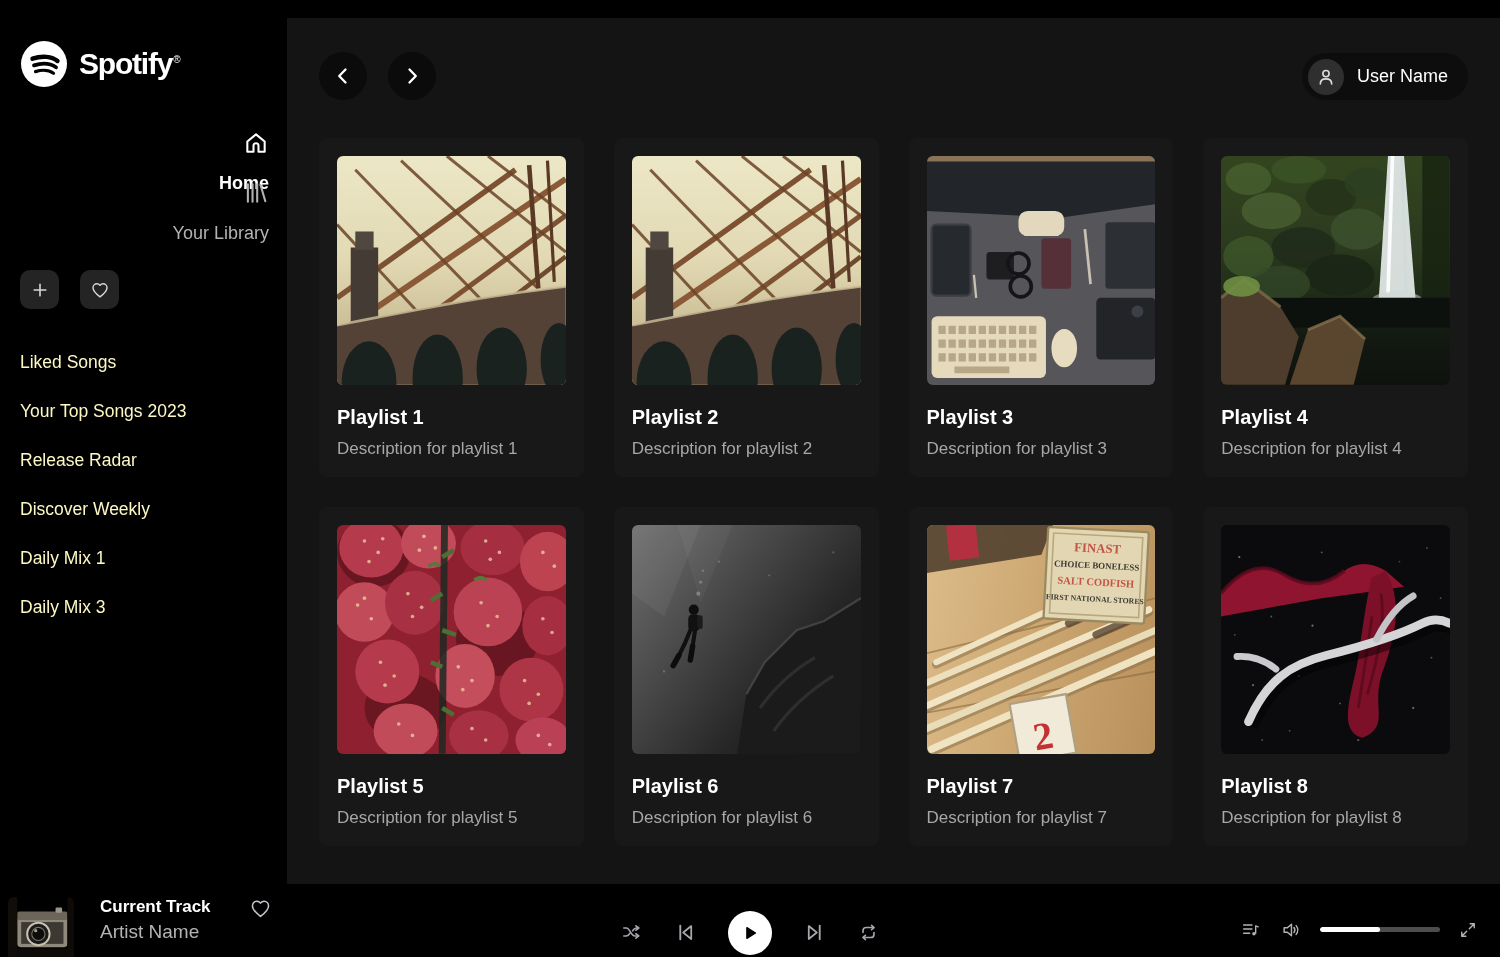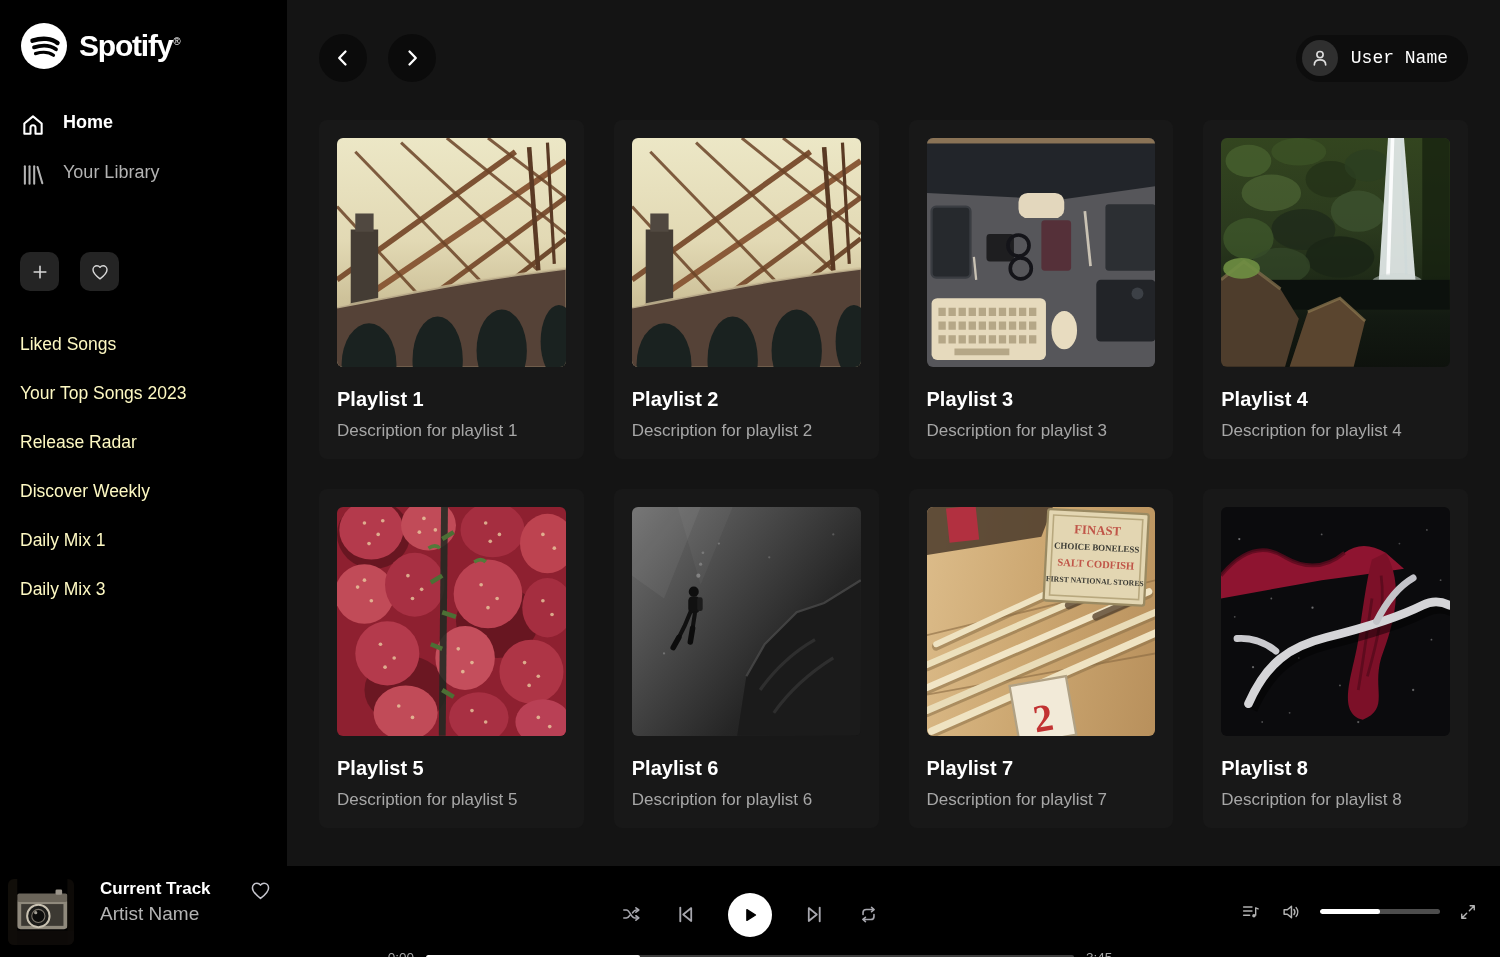--- a/index.html
+++ b/index.html
@@ -1,35 +1,35 @@
 <!DOCTYPE html>
 <html><head>
 <meta charset="utf-8">
 <style>
   html,body{margin:0;padding:0;width:1500px;height:957px;overflow:hidden;background:#000;
     font-family:"Liberation Sans","DejaVu Sans",sans-serif;-webkit-font-smoothing:antialiased;}
-  .app{display:grid;grid-template-columns:287px 1fr;grid-template-rows:866px 91px;width:1500px;height:732px;}
+  .app{display:grid;grid-template-columns:287px 1fr;grid-template-rows:866px 91px;width:1500px;height:732px;margin-top:18px;}
 
   
   .sidebar{background:#000;color:#b3b3b3;padding:22px 18px 0 20px;box-sizing:border-box;}
   .logo{display:flex;align-items:center;gap:11px;margin-bottom:42px;}
   .logo-text{color:#fff;font-size:30px;font-weight:700;letter-spacing:-1.2px;}
   .logo-text sup{font-size:10px;font-weight:400;vertical-align:super;margin-left:1px;}
   .nav{display:flex;flex-direction:column;gap:22px;}
-  .nav-item{display:flex;align-items:flex-start;gap:17px;font-size:18px;color:#b3b3b3;cursor:pointer;height:28px;}
+  .nav-item{display:flex;align-items:flex-end;gap:17px;font-size:18px;color:#b3b3b3;cursor:pointer;height:28px;flex-direction:column;}
   .nav-item.active{color:#fff;font-weight:700;}
   .nav-item svg{flex:0 0 auto;}
   .side-actions{display:flex;gap:21px;margin:62px 0 40px 0;}
   .sq-btn{width:39px;height:39px;border-radius:10px;background:#242424;display:flex;align-items:center;justify-content:center;cursor:pointer;}
   .pl-list{display:flex;flex-direction:column;gap:23px;}
   .pl-item{font-size:17.5px;color:#fef9c3;cursor:pointer;line-height:26px;}
 
   
   .main{background:#141414;overflow:hidden;padding:0 32px;box-sizing:border-box;}
-  .topbar{display:flex;align-items:center;margin-top:34px;height:48px;font-family:Liberation Mono, monospace;}
+  .topbar{display:flex;align-items:flex-end;margin-top:34px;height:48px;}
   .circ-btn{width:48px;height:48px;border-radius:50%;background:#0b0b0b;display:flex;align-items:center;justify-content:center;cursor:pointer;margin-right:21px;}
   .user-pill{margin-left:auto;height:47px;background:#0d0d0d;border-radius:24px;display:flex;align-items:center;gap:13px;padding:0 20px 0 6px;cursor:pointer;}
   .avatar{width:36px;height:36px;border-radius:50%;background:#2f2f2f;display:flex;align-items:center;justify-content:center;}
   .user-name{color:#fff;font-size:18px;}
   .grid{margin-top:38px;display:grid;grid-template-columns:repeat(4,1fr);gap:30px;}
   .card{background:#181818;border-radius:8px;padding:18px;cursor:pointer;box-sizing:border-box;}
   .art{width:100%;aspect-ratio:1/1;border-radius:6px;overflow:hidden;position:relative;}
   .art svg{position:absolute;inset:0;width:100%;height:100%;display:block;}
   .card-title{color:#fff;font-size:20px;font-weight:700;margin-top:21px;}
   .card-desc{color:#a7a7a7;font-size:17px;margin-top:10px;}

